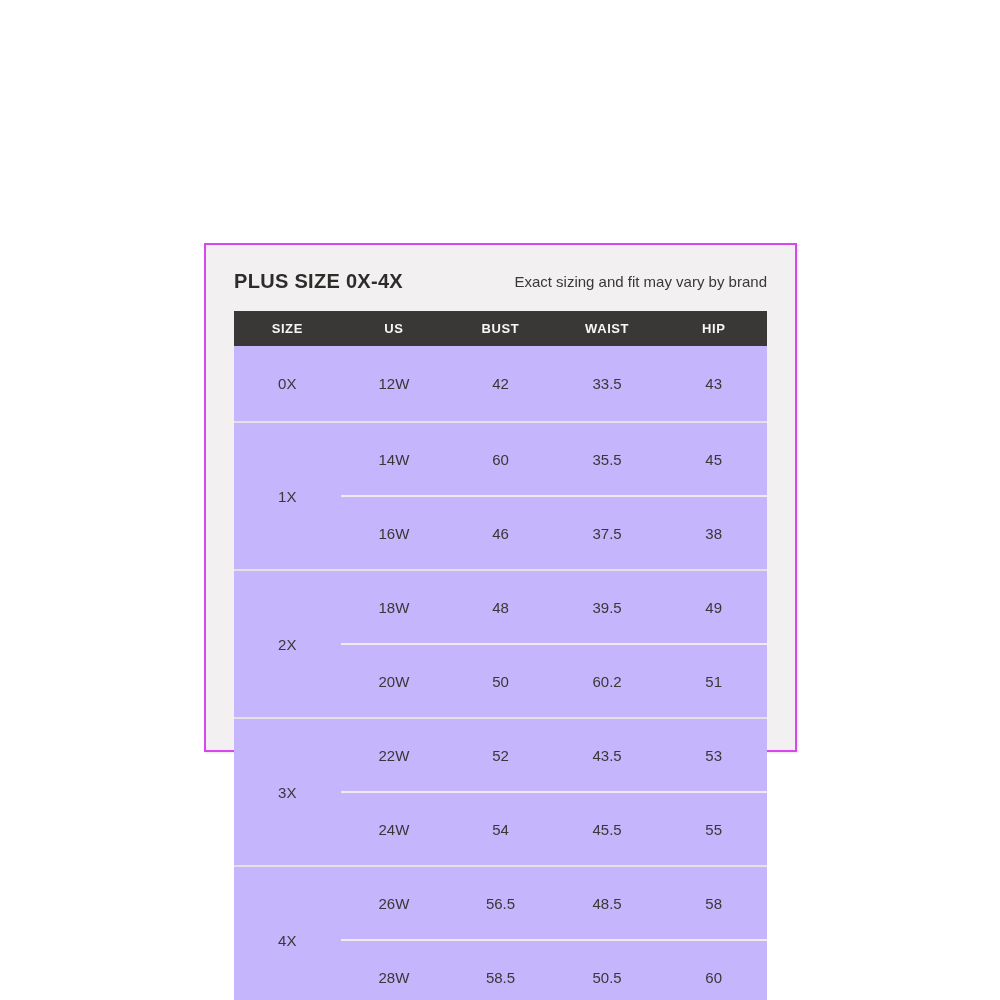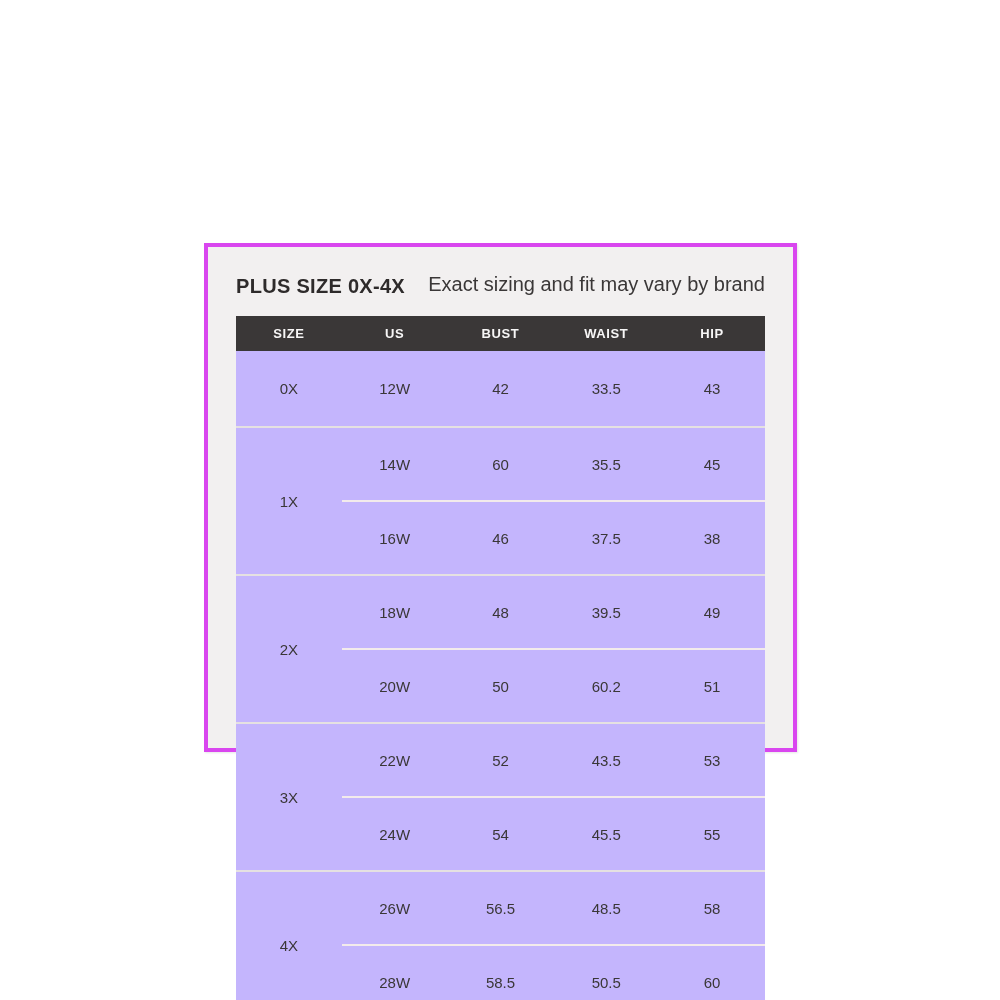--- a/index.html
+++ b/index.html
@@ -12,39 +12,39 @@
     overflow: hidden;
   }
   .card {
     position: absolute;
     left: 204px;
     top: 243px;
     width: 593px;
     height: 509px;
     box-sizing: border-box;
     background: #f2f0f0;
-    border: 4px solid #d946ef;
+    border: 2px solid #d946ef;
     box-shadow: 1px 1px 2px rgba(0,0,0,0.10);
     padding: 25px 28px 20px 28px;
   }
   .card-header {
     display: flex;
     justify-content: space-between;
     align-items: flex-end;
     margin-bottom: 19px;
   }
   .title {
     font-size: 20px;
     font-weight: 700;
     color: #2e2b2b;
     letter-spacing: 0.3px;
     line-height: 1.1;
   }
   .subtitle {
-    font-size: 20px;
+    font-size: 15px;
     color: #3a3737;
     line-height: 1.2;
     padding-bottom: 1px;
   }
   table.size-table {
     width: 100%;
     border-collapse: collapse;
     table-layout: fixed;
     background: #c4b5fd;
   }

